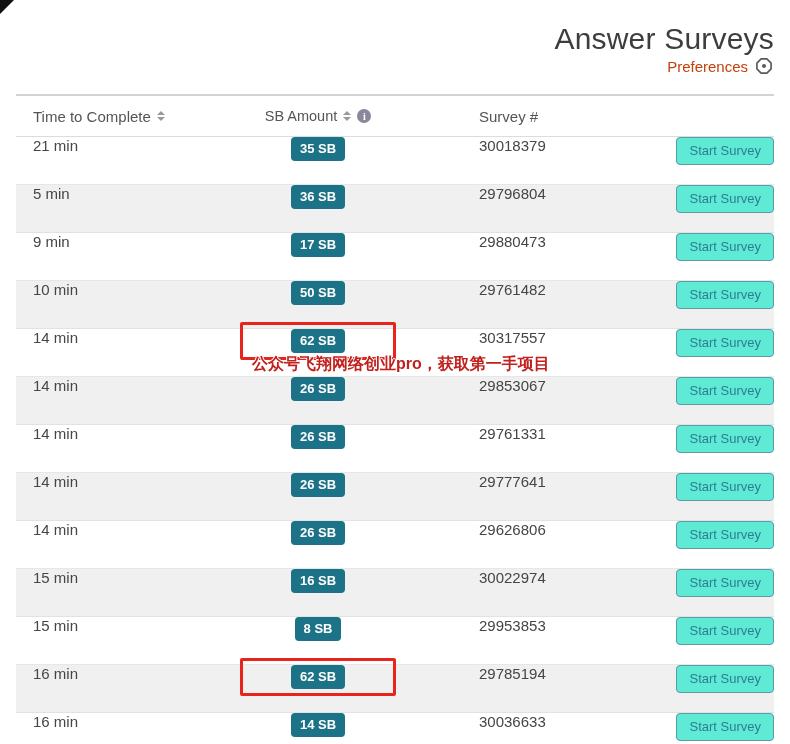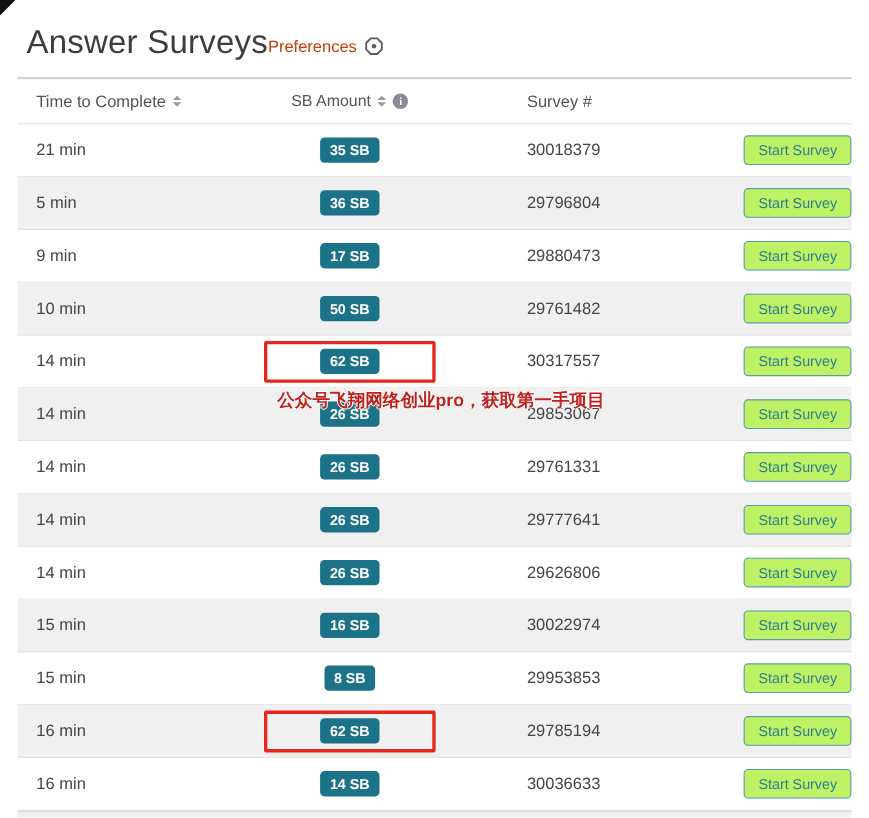--- a/index.html
+++ b/index.html
@@ -3,50 +3,50 @@
 <meta charset="utf-8">
 <style>
   * { margin:0; padding:0; box-sizing:border-box; }
   html,body { width:790px; height:744px; background:#fff; overflow:hidden;
               font-family:"Liberation Sans", sans-serif; position:relative; }
 
   .corner-mark { position:absolute; top:0; left:0; width:14px; height:14px;
                  background:#111; clip-path:polygon(0 0,100% 0,0 100%); }
 
   .page-head { display:flex; align-items:flex-end; justify-content:flex-start;
-               padding:22px 16px 0 24px; }
+               padding:22px 16px 0 24px;flex-direction:column; }
   .page-title { font-size:30px; font-weight:400; color:#3d3d3d; letter-spacing:.2px; }
   .prefs { display:flex; align-items:center; gap:6px; color:#c2410c; font-size:15px;
            text-decoration:none; cursor:pointer; padding-bottom:4px; }
   .prefs svg { display:block; }
 
   .tbl { margin:14px 16px 0 16px; }
   .thead { display:flex; align-items:center; height:43px;
            border-top:2px solid #d2d2d2; border-bottom:1px solid #dcdcdc;
            color:#555; font-size:14.5px; }
-  .row { display:flex; align-items:center; height:48px; border-bottom:1px solid #e7e7e7; }
+  .row { display:flex; align-items:flex-start; height:48px; border-bottom:1px solid #e7e7e7; }
   .row.alt { background:#f0f0f0; border-bottom:1px solid #e2e2e2; }
 
   .cell { display:flex; align-items:center; }
   .cell.time   { flex:0 0 237px; padding-left:17px; color:#454545; font-size:15px; }
   .cell.sb     { flex:0 0 130px; justify-content:center; position:relative; }
   .cell.survey { margin-left:96px; flex:1; color:#454545; font-size:15px; }
   .cell.action { flex:0 0 auto; }
 
   .thead .cell.time, .thead .cell.survey { color:#555; }
 
   .badge { background:#1c7387; color:#ffffff; font-weight:bold; font-size:13px;
            padding:4px 9px; border-radius:4px; line-height:1.2; white-space:nowrap; }
 
   .hl-box { display:none; position:absolute; left:50%; top:50%;
             transform:translate(-50%,-50%); width:156px; height:38px;
             border:3px solid #e8251c; border-radius:2px; pointer-events:none; }
   .row.highlighted .hl-box { display:block; }
 
-  .start-btn { background:#bef264; border:1px solid #5b9aa9; color:#2e7e92;
+  .start-btn { background:#5eead4; border:1px solid #5b9aa9; color:#2e7e92;
                font-size:13px; font-family:"Liberation Sans", sans-serif;
                padding:5px 12px; border-radius:4px; cursor:pointer; line-height:1.2; }
 
   .sort { display:inline-flex; flex-direction:column; gap:2px; margin-left:6px; }
   .sort b { width:0; height:0; border-left:4px solid transparent;
             border-right:4px solid transparent; }
   .sort .up   { border-bottom:4px solid #9a9a9a; }
   .sort .down { border-top:4px solid #9a9a9a; }
 
   .info { width:14px; height:14px; margin-left:6px; border-radius:50%;

